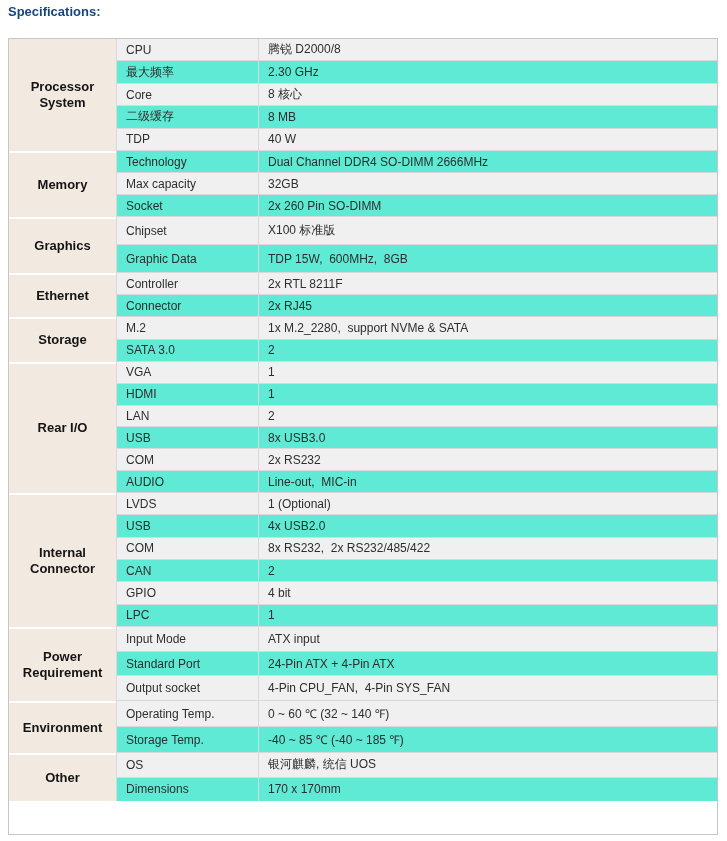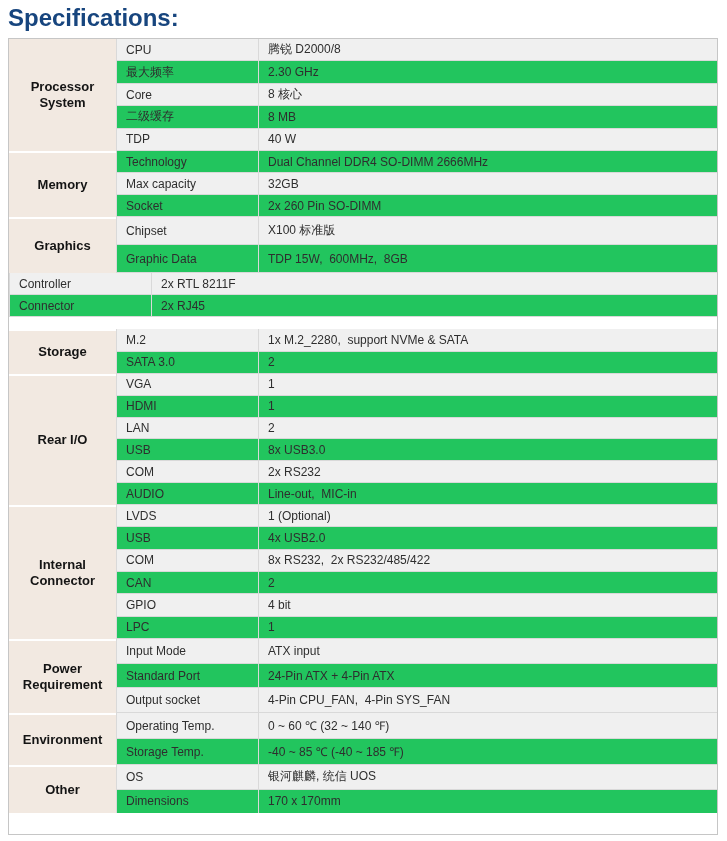--- a/index.html
+++ b/index.html
@@ -14,21 +14,21 @@
   * { margin:0; padding:0; }
   html,body { background:#ffffff; }
   body {
     position:relative;
     width:727px; height:841px;
     font-family:"Liberation Sans", sans-serif;
     overflow:hidden;
   }
   .title {
     position:absolute; left:8px; top:4px;
-    font-size:24px; font-weight:bold;
+    font-size:13px; font-weight:bold;
     color:var(--title-color);
   }
   .spec-table {
     position:absolute; left:8px; top:38px;
     width:708px; height:795px;
     border:1px solid var(--outer);
     background:#ffffff;
   }
   .section { display:flex; width:100%; }
   .cat {
@@ -43,21 +43,21 @@
   .section + .section .cat { border-top:2px solid #ffffff; }
   .rows {
     flex:1; min-width:0;
     display:flex; flex-direction:column;
     box-sizing:border-box;
   }
   .section:not(:last-child) .rows { border-bottom:1px solid var(--line); }
   .row {
     flex:1 1 0; box-sizing:border-box;
     display:flex; align-items:stretch;
-    background:#22c55e;
+    background:#5eead4;
   }
   .row:not(:last-child) { border-bottom:1px solid var(--line); }
   .row.shaded { background:var(--stripe); }
   .k, .v {
     box-sizing:border-box;
     display:flex; align-items:center;
     font-size:12px; color:var(--text);
     padding-left:9px;
     border-left:1px solid var(--line);
     white-space:pre-wrap;
@@ -126,32 +126,35 @@
           <div class="k">Chipset</div>
           <div class="v">X100 标准版</div>
         </div>
         <div class="row">
           <div class="k">Graphic Data</div>
           <div class="v">TDP 15W,  600MHz,  8GB</div>
         </div>
       </div>
     </div>
     <div class="section" style="height: 44px;">
+      <div class="cat">
+        <span>Ethernet</span>
+      </div>
       <div class="rows">
         <div class="row shaded">
           <div class="k">Controller</div>
           <div class="v">2x RTL 8211F</div>
         </div>
         <div class="row">
           <div class="k">Connector</div>
           <div class="v">2x RJ45</div>
         </div>
       </div>
     </div>
-    <div class="section" style="height: 45px; margin-top: 12px;">
+    <div class="section" style="height: 45px;">
       <div class="cat">
         <span>Storage</span>
       </div>
       <div class="rows">
         <div class="row shaded">
           <div class="k">M.2</div>
           <div class="v">1x M.2_2280,  support NVMe &amp; SATA</div>
         </div>
         <div class="row">
           <div class="k">SATA 3.0</div>

